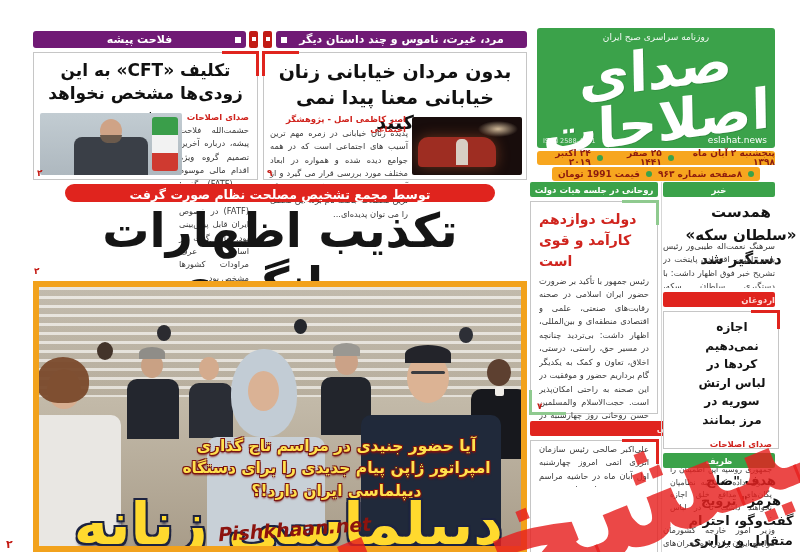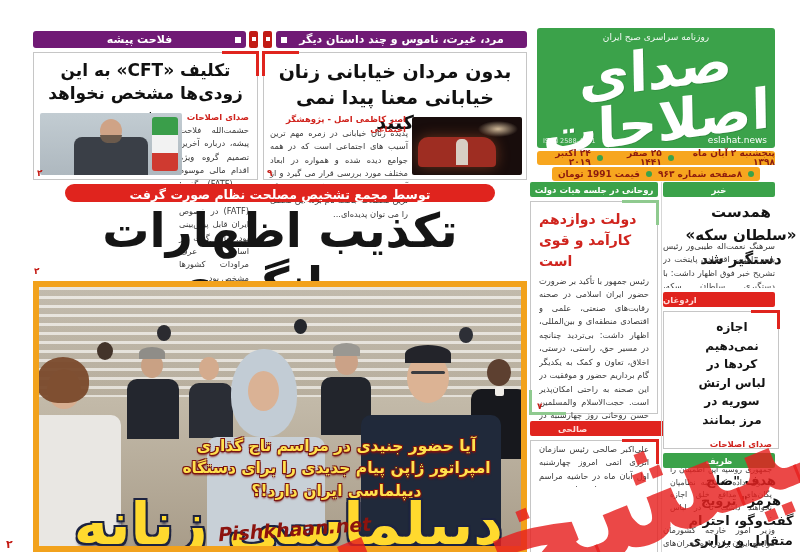--- a/index.html
+++ b/index.html
@@ -44,21 +44,21 @@
   .obar{
     background:#f7a61f;color:#8c1a0e;border-radius:3px;height:14px;
     display:flex;align-items:center;justify-content:center;gap:6px;
     font-size:9px;font-weight:bold;line-height:1;
   }
   .dot{width:6px;height:6px;border-radius:50%;background:#3ba24a;flex:0 0 auto;}
   
   .greenbar{background:#3ba24a;color:#fff;height:15px;border-radius:2px;
     display:flex;align-items:center;justify-content:center;font-size:8.5px;font-weight:bold;}
   .redbar{background:#e0241e;color:#ffd9d6;height:15px;border-radius:2px;
-    display:flex;align-items:center;justify-content:flex-end;font-size:8.5px;font-weight:bold;}
+    display:flex;align-items:center;justify-content:flex-start;font-size:8.5px;font-weight:bold;}
   
   .banner{
     background:#e0241e;color:#fff;border-radius:9px;height:18px;
     display:flex;align-items:flex-end;justify-content:center;
     font-size:12.5px;font-weight:bold;
   }
   .mainline{font-size:47px;font-weight:900;color:#151515;text-align:center;line-height:1.15;letter-spacing:-1px;}
   .refnum{color:#c41b14;font-size:9px;font-weight:bold;}
   
   .photo{

